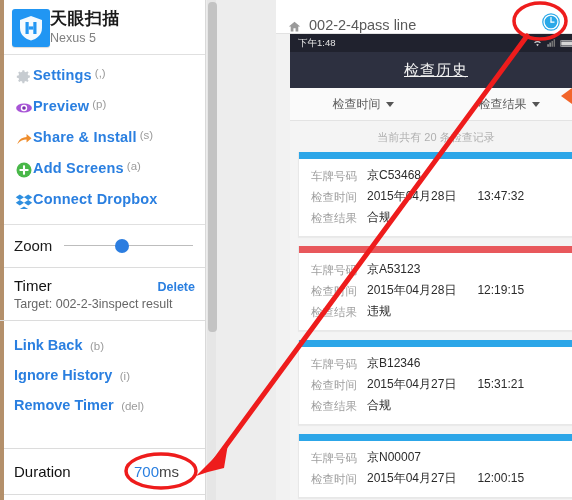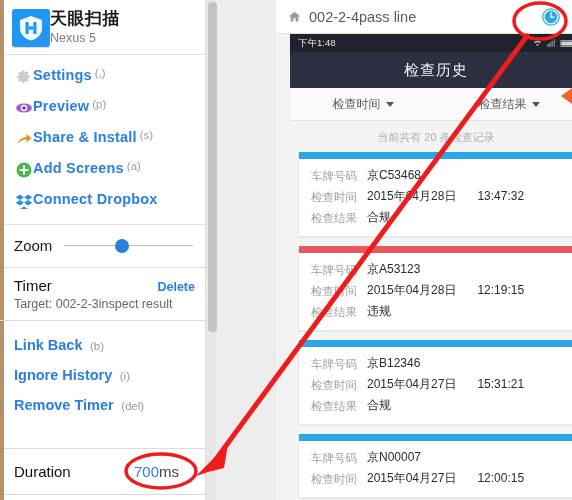--- a/index.html
+++ b/index.html
@@ -89,39 +89,39 @@
     position:absolute;left:1px;top:2px;width:9px;height:330px;
     background:#c3c3c3;border-radius:4px;cursor:pointer;
   }
 
   
   #right-panel{
     position:absolute;left:276px;top:0;width:296px;height:500px;
     background:#f2f2f2;overflow:hidden;
   }
   #preview-head{
-    height:34px;background:#fff;display:flex;align-items:center;
+    height:34px;background:#fff;display:flex;align-items:flex-end;
     padding:0 10px 0 12px;border-bottom:1px solid #e2e2e2;
     box-sizing:border-box;
   }
   #home-icon{flex:0 0 14px;margin-right:7px;display:flex;align-items:center;}
   #preview-title{font-size:14.5px;color:#5a5a5a;flex:1;}
   #clock-icon{flex:0 0 22px;width:22px;height:22px;cursor:pointer;}
 
   #device-screen{position:absolute;left:14px;top:34px;width:292px;height:466px;background:#f4f4f4;overflow:hidden;}
   #status-bar{
     height:18px;background:#20222e;display:flex;align-items:center;
     padding:0 6px 0 8px;box-sizing:border-box;
   }
   #status-time{font-size:9.5px;color:#e6e6e6;flex:1;}
   #status-icons{display:flex;align-items:center;gap:3px;}
   #app-bar{
     height:36px;background:#2d3040;display:flex;align-items:center;justify-content:center;
   }
-  #app-bar-title{font-size:15px;color:#f2f2f2;letter-spacing:1px;}
+  #app-bar-title{font-size:15px;color:#f2f2f2;letter-spacing:1px;text-decoration:underline;}
   #filter-bar{
     height:32px;background:#fafafa;display:flex;align-items:center;
     border-bottom:1px solid #e3e3e3;
   }
   .filter-cell{flex:1;display:flex;align-items:center;justify-content:center;gap:5px;cursor:pointer;}
   .filter-text{font-size:12px;color:#5d5d5d;}
   .caret{width:0;height:0;border-left:4px solid transparent;border-right:4px solid transparent;border-top:5px solid #555;}
   #record-count{
     text-align:center;font-size:11px;color:#b0b0b0;padding:9px 0 7px 0;background:#f4f4f4;
   }

